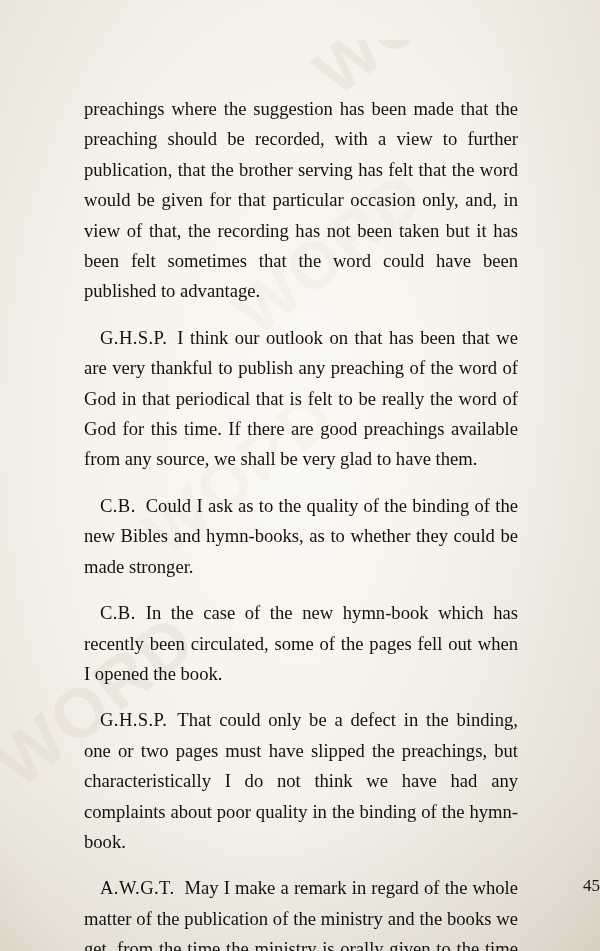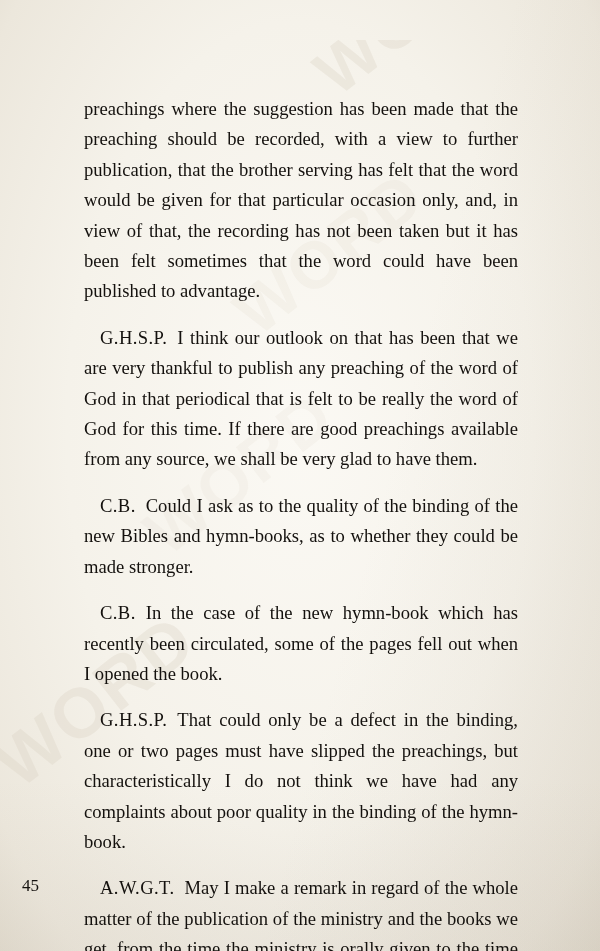--- a/index.html
+++ b/index.html
@@ -78,21 +78,21 @@
   .speaker {
     letter-spacing: 0.4px;
   }
   .gap { display: inline-block; width: 10px; }
 
   .folio {
     position: absolute;
     left: 0;
     right: 0;
     top: 876px;
-    text-align: left;
+    text-align: right;
     font-size: 17px;
     color: #15120f;
     font-family: "Liberation Serif", serif;
     padding-left: 22px;
   }
 </style>
 </head>
 <body>
 
 <div class="page"></div>

